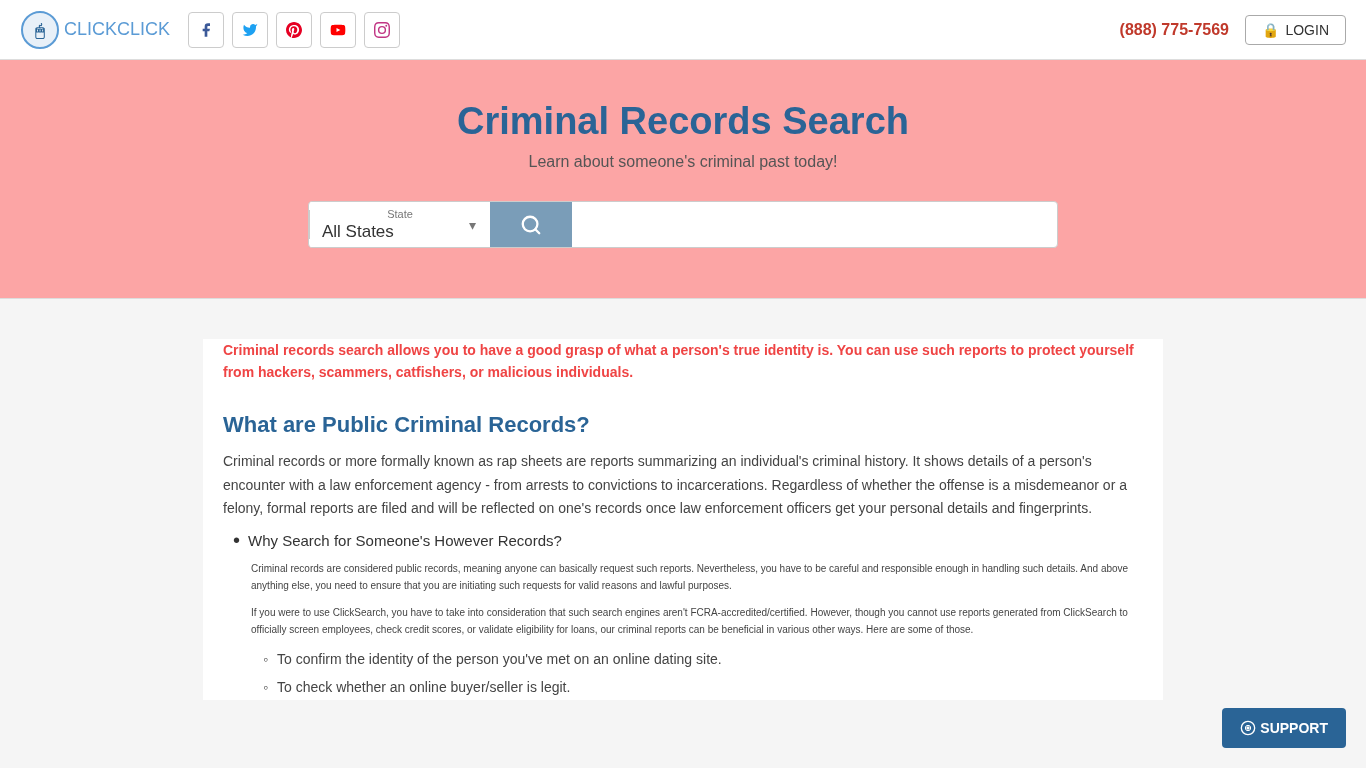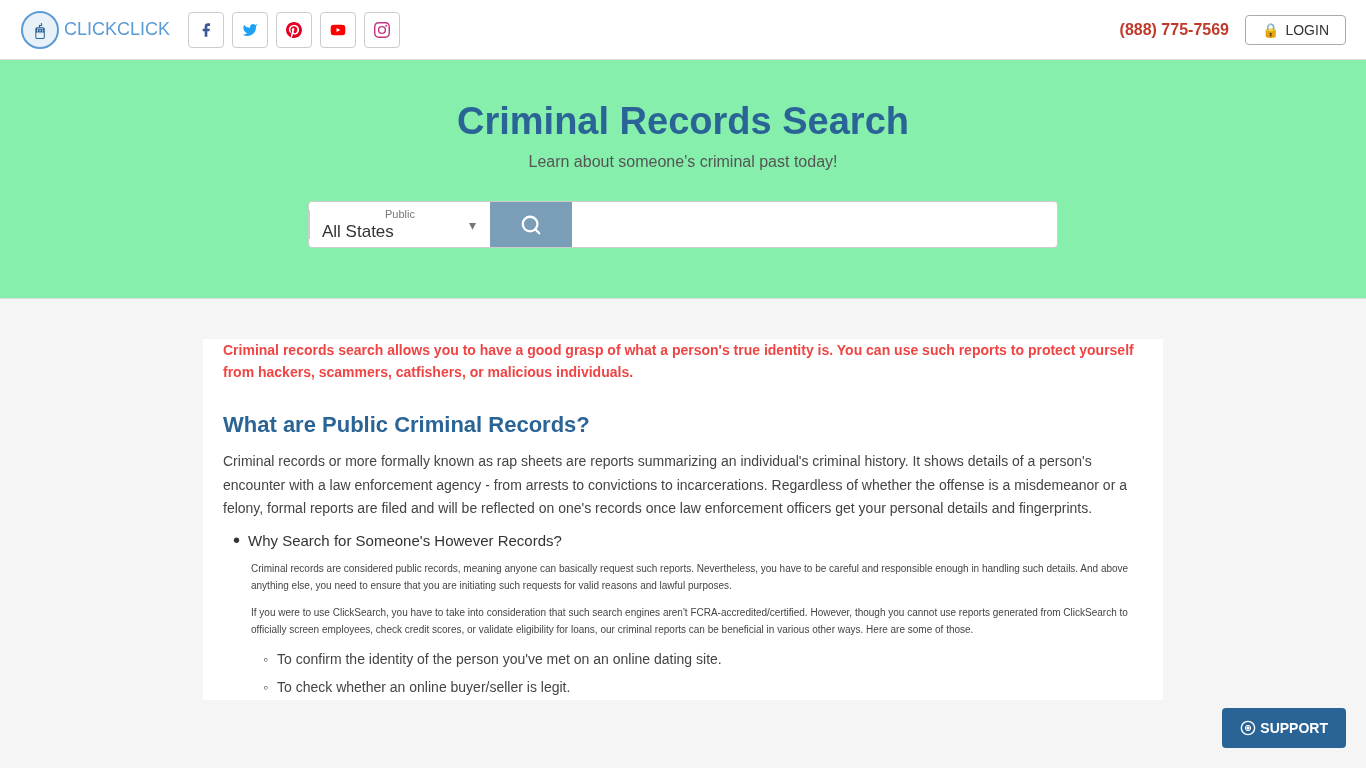--- a/index.html
+++ b/index.html
@@ -68,21 +68,21 @@
       color: #333;
       background: #fff;
       cursor: pointer;
       display: flex;
       align-items: center;
       gap: 6px;
     }
 
     
     .hero {
-      background: #86efac;
+      background: #fca5a5;
       border-bottom: 1px solid #ddd;
       padding: 40px 11px 50px;
       text-align: center;
     }
     .hero-title {
       font-size: 38px;
       font-weight: bold;
       color: #2a6496;
       margin-bottom: 10px;
     }
@@ -299,21 +299,21 @@
     </button>
   </div>
 </header>
 
 <section class="hero">
   <h1 class="hero-title">Criminal Records Search</h1>
   <p class="hero-subtitle">Learn about someone's criminal past today!</p>
   <div class="search-bar">
     <div class="search-divider"></div>
     <div class="state-select-wrap">
-      <span class="state-label">Public</span>
+      <span class="state-label">State</span>
       <select class="state-select">
         <option>All States</option>
         <option>Alabama</option>
         <option>Alaska</option>
         <option>Arizona</option>
         <option>Arkansas</option>
         <option>California</option>
         <option>Colorado</option>
         <option>Connecticut</option>
         <option>Delaware</option>

